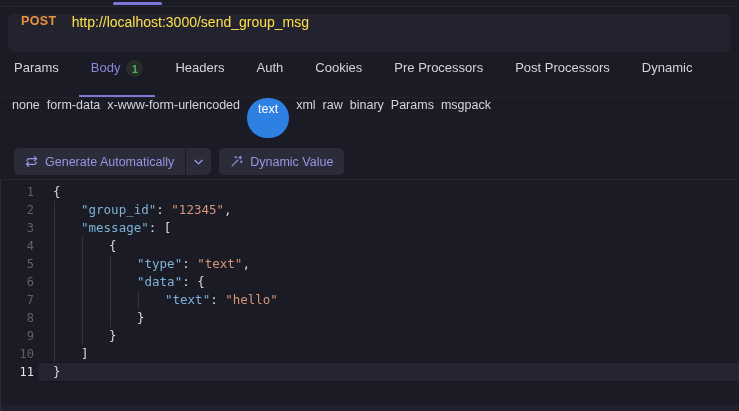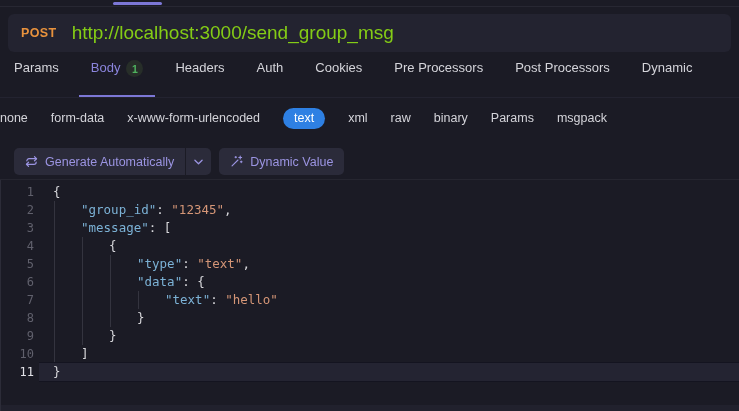--- a/index.html
+++ b/index.html
@@ -6,30 +6,30 @@
   body{
     width:739px;height:411px;overflow:hidden;
     background:#1b1b25;
     font-family:"Liberation Sans",sans-serif;
     -webkit-font-smoothing:antialiased;
   }
   .topstrip{height:6px;border-bottom:1px solid #272732;position:relative}
   .top-indicator{position:absolute;left:113px;top:2px;width:49px;height:3px;background:var(--accent);border-radius:2px}
 
   .urlwrap{height:53px;padding:7px 8px;box-sizing:border-box}
-  .urlbar{height:38px;background:#232330;border-radius:6px;display:flex;align-items:center;gap:15px;padding:0 13px;box-sizing:border-box}
+  .urlbar{height:38px;background:#232330;border-radius:6px;display:flex;gap:15px;padding:0 13px;box-sizing:border-box}
   .method{color:var(--method-orange);font-weight:700;font-size:12.5px;letter-spacing:.4px}
-  .url{color:#84cc16;font-size:19px}
+  .url{color:#fde047;font-size:14px}
 
   .tabs{height:38px;display:flex;gap:8px;padding:0 2px;border-bottom:1px solid #232330;box-sizing:border-box}
   .tab{display:flex;gap:6px;padding:0 12px;font-size:13px;color:#d4d4da;font-weight:500;border-bottom:2px solid transparent;box-sizing:border-box;cursor:default;white-space:nowrap}
   .tab.active{color:#8b85dd;border-bottom-color:var(--accent)}
   .badge{width:17px;height:17px;border-radius:50%;background:#272e29;color:var(--badge-green);font-size:10.5px;font-weight:700;display:flex;align-items:center;justify-content:center}
 
-  .bodytypes{height:40px;display:flex;align-items:center;gap:23px;padding-left:0}
+  .bodytypes{height:40px;display:flex;gap:7px;padding-left:12px}
   .btype{font-size:12.5px;color:#d4d4da;white-space:nowrap}
   .btype.selected{background:var(--selected-blue);color:#ffffff;padding:3.5px 11px;border-radius:999px}
 
   .toolbar{height:42px;padding:10px 0 0 14px;box-sizing:border-box;display:flex;gap:8px;border-bottom:1px solid #262630}
   .btn{height:27px;background:#2b2b3a;border-radius:5px;display:flex;align-items:center;color:#9b94e2;font-size:12.5px;white-space:nowrap}
   .btn-main{display:flex;align-items:center;gap:7px;padding:0 11px}
   .btn-divider{width:1px;align-self:stretch;background:#1b1b25}
   .btn-caret{display:flex;align-items:center;padding:0 8px}
   .icon{display:flex;align-items:center}
   .icon svg{display:block}

